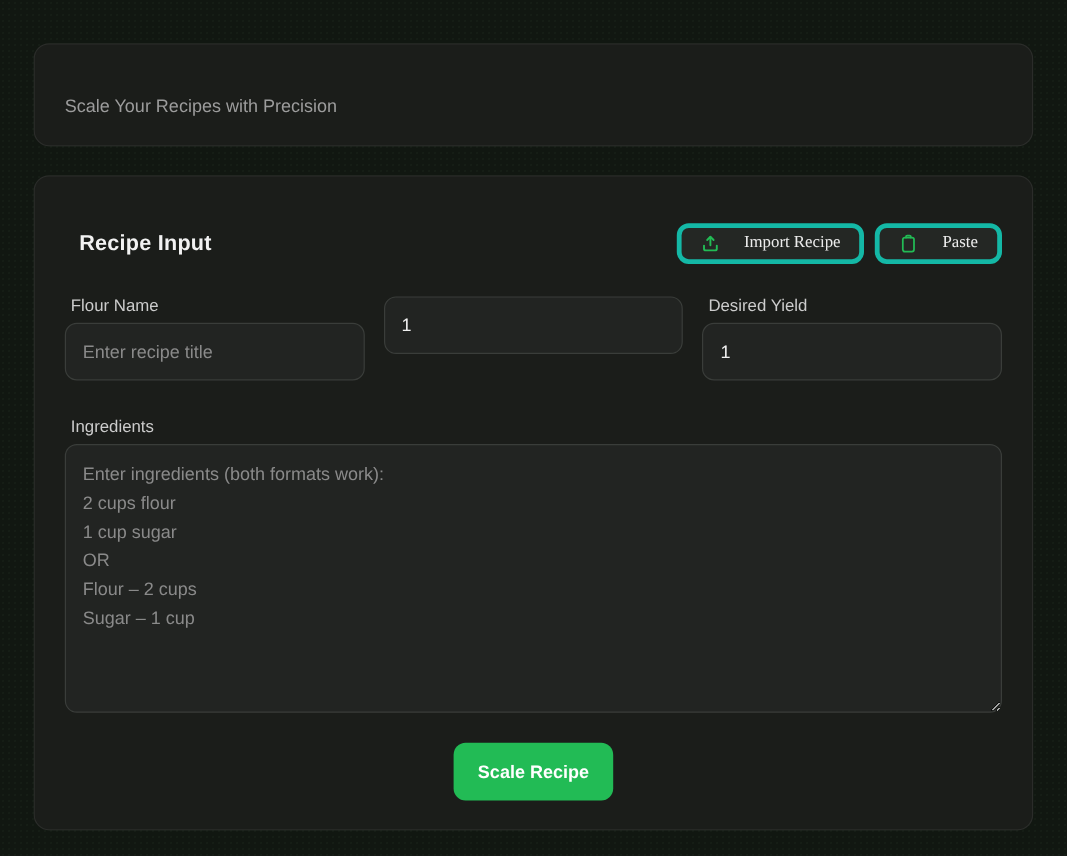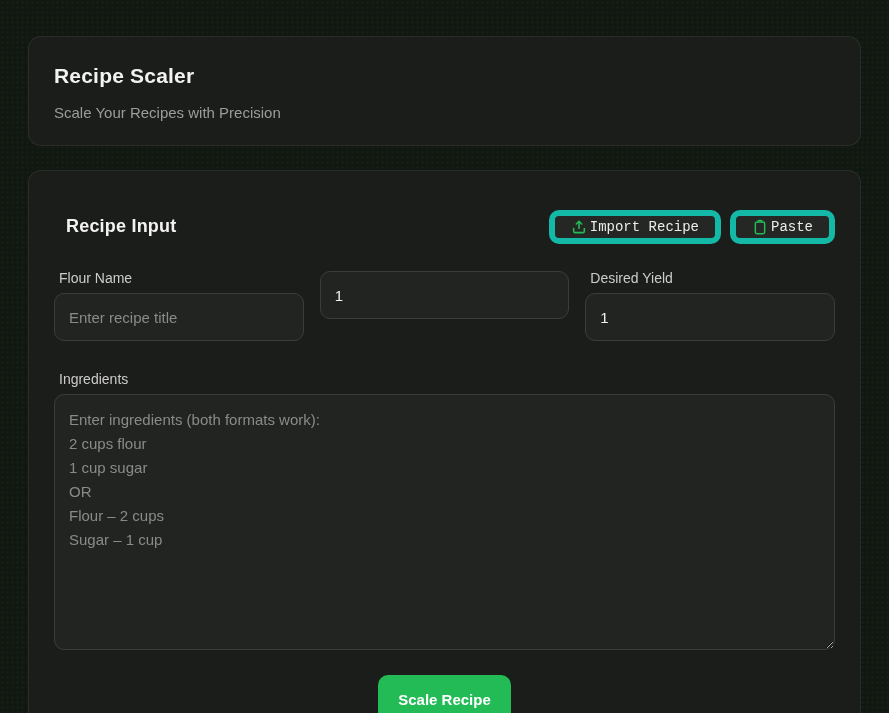--- a/index.html
+++ b/index.html
@@ -42,29 +42,29 @@
     margin: 12px;
     font-size: 18px;
     font-weight: 700;
     letter-spacing: 0.2px;
     color: var(--text-primary, #f2f2f2);
   }
   .toolbar { display: flex; gap: 9px; }
   .tool-btn {
     display: inline-flex;
     align-items: center;
-    gap: 3px;
+    gap: 20px;
     height: 34px;
     padding: 0 16px;
     background: #242724;
-    border: 6px solid #14b8a6;
+    border: 4px solid #14b8a6;
     border-radius: 10px;
     color: #ececec;
     font-size: 14px;
-    font-family: Liberation Mono, monospace;
+    font-family: Liberation Serif, serif;
     cursor: pointer;
     white-space: nowrap;
   }
   .icon-green { color: var(--accent-green, #22bb55); display: inline-flex; }
   .icon-green svg { display: block; }
   .fields-row {
     display: grid;
     grid-template-columns: 1fr 1fr 1fr;
     gap: 16px;
     margin-bottom: 31px;
@@ -84,21 +84,21 @@
     border-radius: 10px;
     color: #f0f0f0;
     font-size: 15px;
     padding: 4px 14px;
     font-family: inherit;
     outline: none;
   }
   .field-ingredients { margin-bottom: 0; }
   .field textarea {
     width: 100%;
-    height: 256px;
+    height: 224px;
     background: var(--input-bg, #222422);
     border: 1px solid var(--input-border, #3a3d3a);
     border-radius: 10px;
     color: #f0f0f0;
     font-size: 15px;
     line-height: 24px;
     padding: 13px 14px;
     font-family: inherit;
     resize: both;
     outline: none;
@@ -118,21 +118,20 @@
     font-family: inherit;
     cursor: pointer;
   }
 </style>
 </head>
 <body>
 
 <div>
 
   <header class="card header-card">
-    <h1 class="app-title">Recipe Scaler</h1>
     <p class="app-subtitle">Scale Your Recipes with Precision</p>
   </header>
 
   <section class="card input-card">
 
     <div class="card-top">
       <h2 class="section-title">Recipe Input</h2>
       <div class="toolbar">
         <button class="tool-btn">
           <span class="icon-green">

